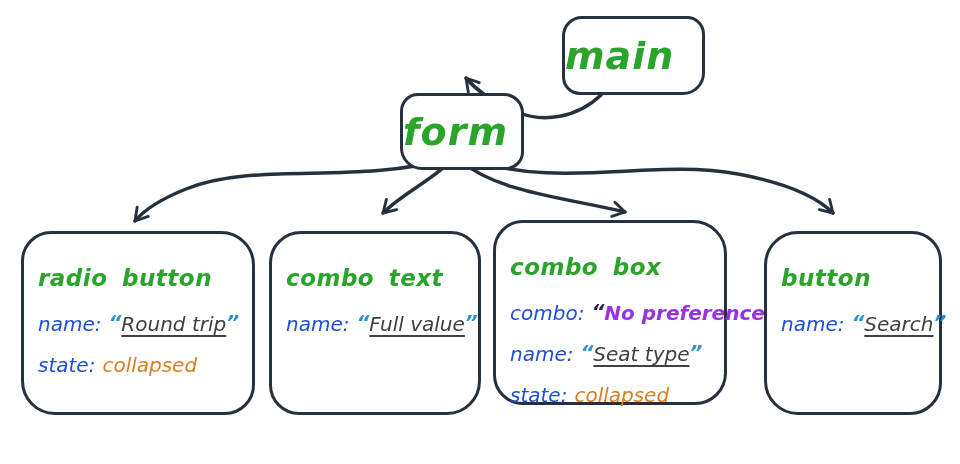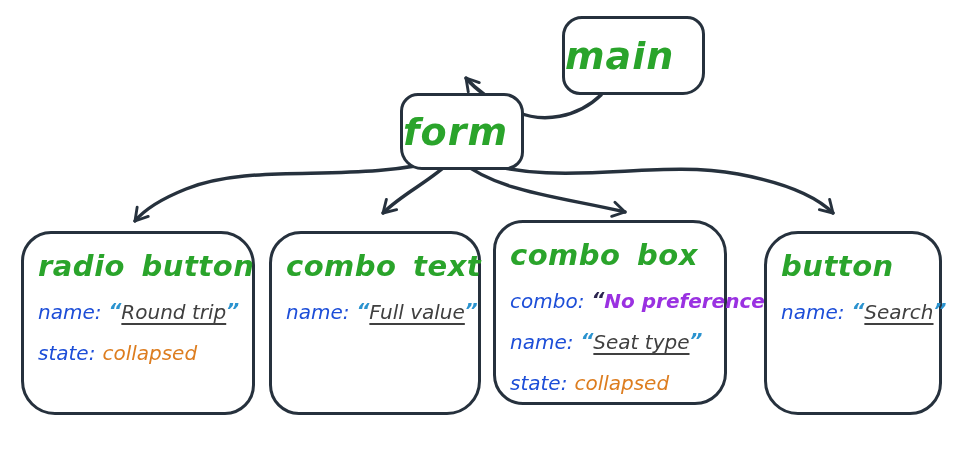--- a/index.html
+++ b/index.html
@@ -44,26 +44,27 @@
   .node-radio  { left: 21px;  top: 231px; width: 234px; height: 184px; border-radius: 30px 34px 30px 34px; }
   .node-edit   { left: 269px; top: 231px; width: 212px; height: 184px; border-radius: 32px 30px 34px 30px; }
   .node-combo  { left: 493px; top: 220px; width: 234px; height: 185px; border-radius: 30px 34px 32px 30px; }
   .node-button { left: 764px; top: 231px; width: 178px; height: 184px; border-radius: 34px 30px 32px 34px; }
   .child {
     padding: 10px 10px 0 14px;
   }
   .child-title {
     font-style: italic;
     font-weight: 600;
-    font-size: 29px;
+    font-size: 23px;
     line-height: 44px;
     color: #2aa42b;
     letter-spacing: 0.5px;
     word-spacing: 6px;
     white-space: nowrap;
+    margin-top: 12px;
   }
   .props { margin-top: 4px; }
   .prop {
     font-style: italic;
     font-size: 20px;
     line-height: 41px;
     white-space: nowrap;
   }
   .prop-key {
     color: #1d4ed8;

